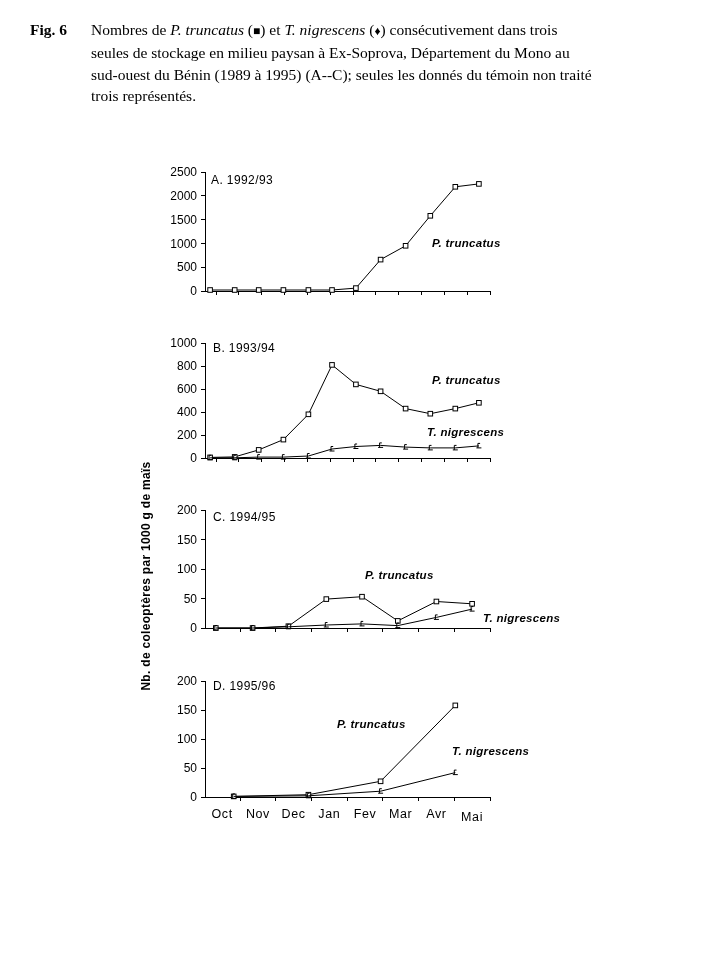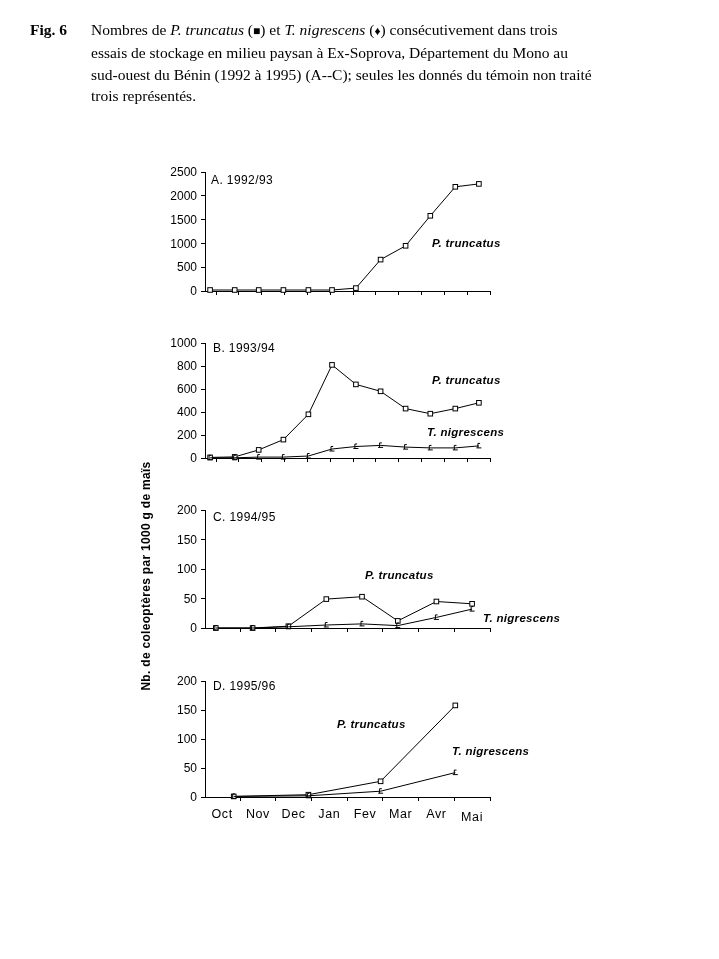--- a/index.html
+++ b/index.html
@@ -27,22 +27,22 @@
   #chart-canvas{position:absolute;left:0;top:0;}
   #chart-canvas text{fill:#000;}
 </style>
 </head>
 <body>
 
 <div class="page">
   <div class="fig-label">Fig. 6</div>
   <div class="caption" id="caption">
       <div class="cap-line"><span>Nombres de </span><span class="it">P. truncatus</span><span> (</span><span class="sym">■</span><span>) et </span><span class="it">T. nigrescens</span><span> (</span><span class="sym">♦</span><span>) consécutivement dans trois</span></div>
-      <div class="cap-line"><span>essais de stockage en milieu paysan à Ex-Soprova, Département du Mono au</span></div>
-      <div class="cap-line"><span>sud-ouest du Bénin (1992 à 1995) (A--C); seules les donnés du témoin non traité</span></div>
+      <div class="cap-line"><span>seules de stockage en milieu paysan à Ex-Soprova, Département du Mono au</span></div>
+      <div class="cap-line"><span>sud-ouest du Bénin (1989 à 1995) (A--C); seules les donnés du témoin non traité</span></div>
       <div class="cap-line"><span>trois représentés.</span></div>
     </div>
   <svg id="chart-canvas" width="719" height="959" viewBox="0 0 719 959">
       <g>
         <g stroke="#000" stroke-width="1" shape-rendering="crispEdges">
           <line x1="205" y1="172" x2="205" y2="291"></line>
           <line x1="205" y1="291" x2="490" y2="291"></line>
           <line x1="201" y1="291" x2="205" y2="291"></line>
           <line x1="201" y1="267.2" x2="205" y2="267.2"></line>
           <line x1="201" y1="243.4" x2="205" y2="243.4"></line>

